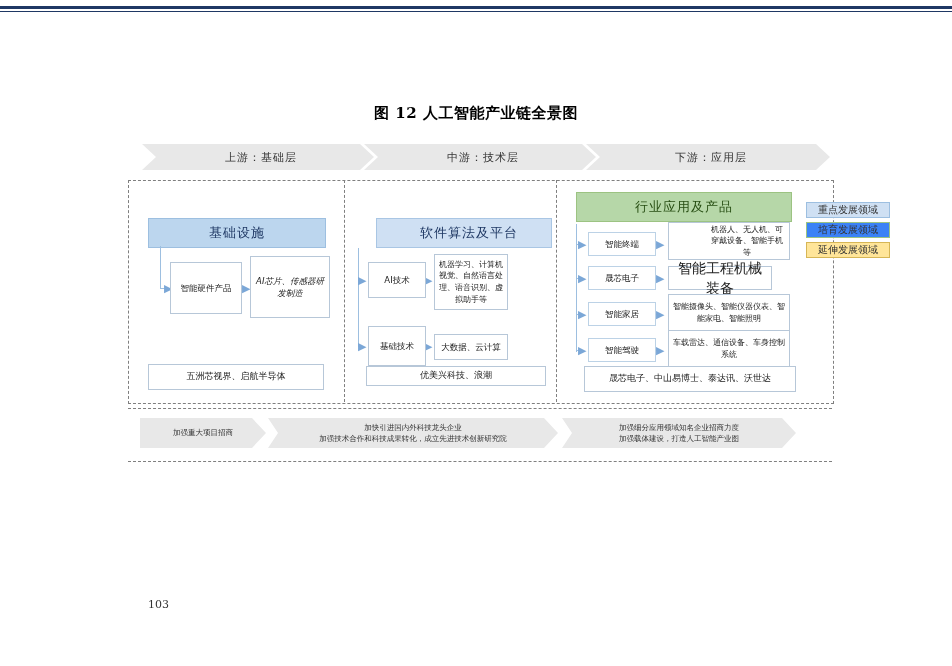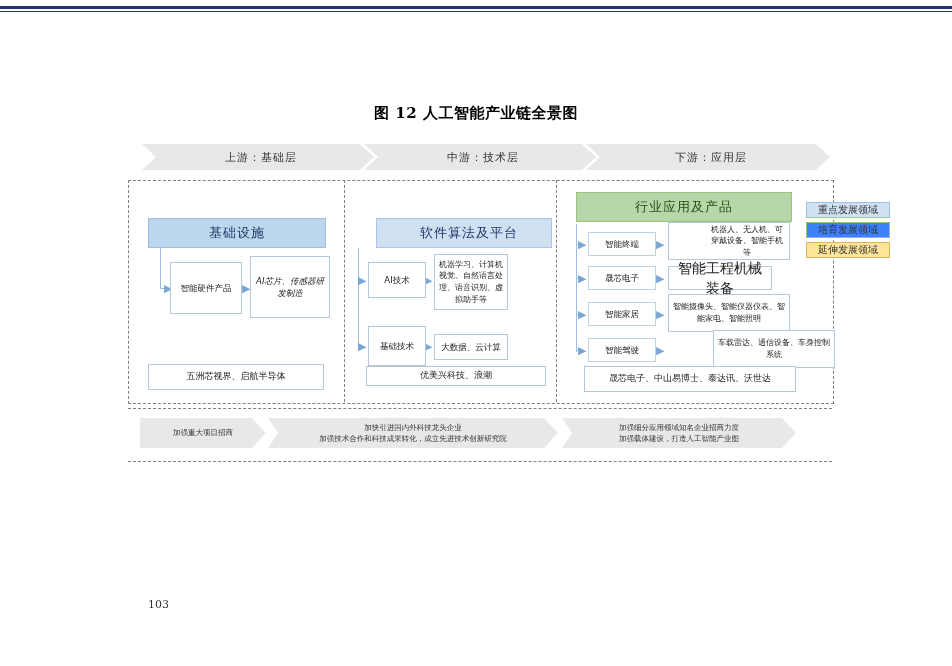--- a/index.html
+++ b/index.html
@@ -93,21 +93,21 @@
   #n-mid-bottom { left:366px; top:366px; width:180px; height:20px; font-size:9px; }
 
   
   #n-term   { left:588px; top:232px; width:68px; height:24px; }
   #n-term-d { left:668px; top:222px; width:122px; height:38px; font-size:8px;padding-left:40px; }
   #n-rail   { left:588px; top:266px; width:68px; height:24px; }
   #n-rail-d { left:668px; top:266px; width:104px; height:24px; font-size:14px; }
   #n-home   { left:588px; top:302px; width:68px; height:24px; }
   #n-home-d { left:668px; top:294px; width:122px; height:38px; font-size:8px; }
   #n-drive  { left:588px; top:338px; width:68px; height:24px; }
-  #n-drive-d{ left:668px; top:330px; width:122px; height:38px; font-size:8px;margin-left:45px; }
+  #n-drive-d{ left:668px; top:330px; width:122px; height:38px; font-size:8px; }
   #n-down-bottom { left:584px; top:366px; width:212px; height:26px; font-size:9px; }
 
   .node.label-blue { border-color:#bcd2e6; }
 
   
   .legend-item {
     position:absolute; width:84px; height:16px; box-sizing:border-box;
     display:flex; align-items:center; justify-content:center;
     font-size:10px; color:#333; border:1px solid #999;
   }

